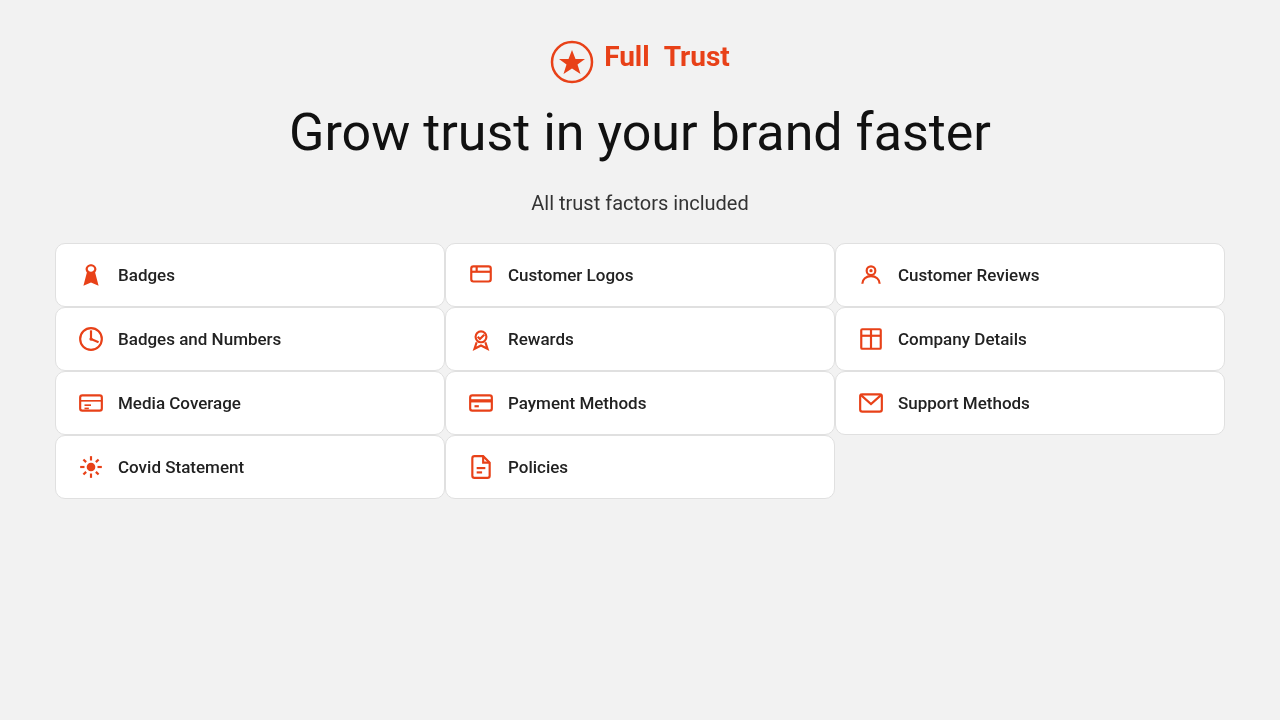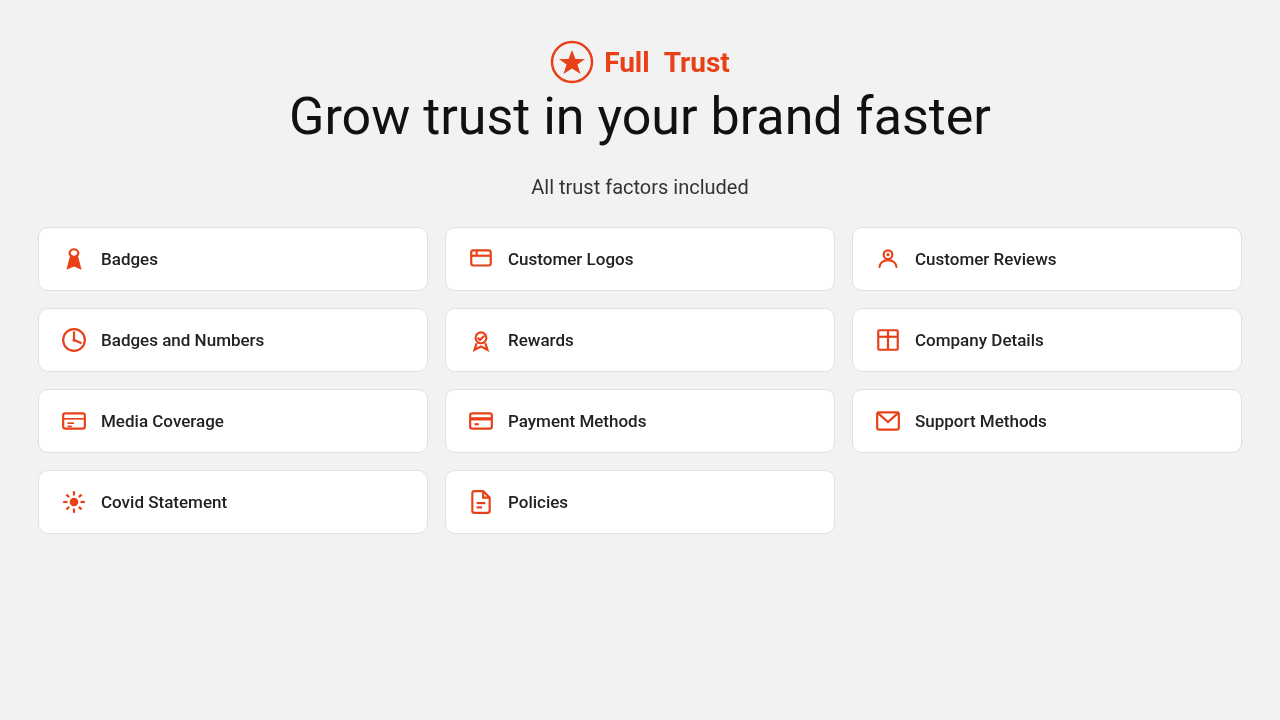--- a/index.html
+++ b/index.html
@@ -22,23 +22,23 @@
     .header {
       display: flex;
       flex-direction: column;
       align-items: center;
       margin-top: 40px;
       margin-bottom: 30px;
     }
 
     .logo-row {
       display: flex;
-      align-items: center;
+      align-items: flex-start;
       gap: 10px;
-      margin-bottom: 4px;
+      margin-bottom: 20px;
     }
 
     .logo-icon {
       width: 44px;
       height: 44px;
     }
 
     .logo-text {
       font-size: 28px;
       font-weight: 700;
@@ -61,21 +61,21 @@
       font-size: 20px;
       color: #333;
       text-align: right;
       margin-bottom: 28px;
       font-weight: 400;
     }
 
     .grid-container {
       display: grid;
       grid-template-columns: repeat(3, 390px);
-      gap: 17px;
+      gap: 0;
       padding: 0 20px;
     }
 
     .grid-item {
       background: #fff;
       border: 1.5px solid #e0e0e0;
       border-radius: 10px;
       display: flex;
       align-items: center;
       gap: 14px;

